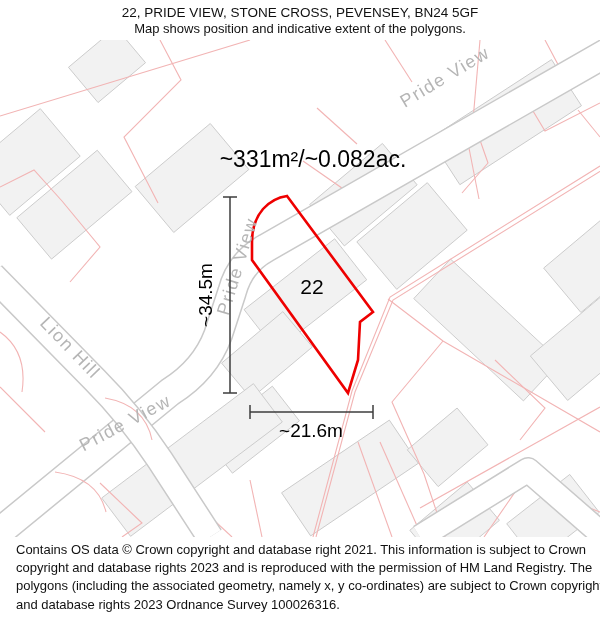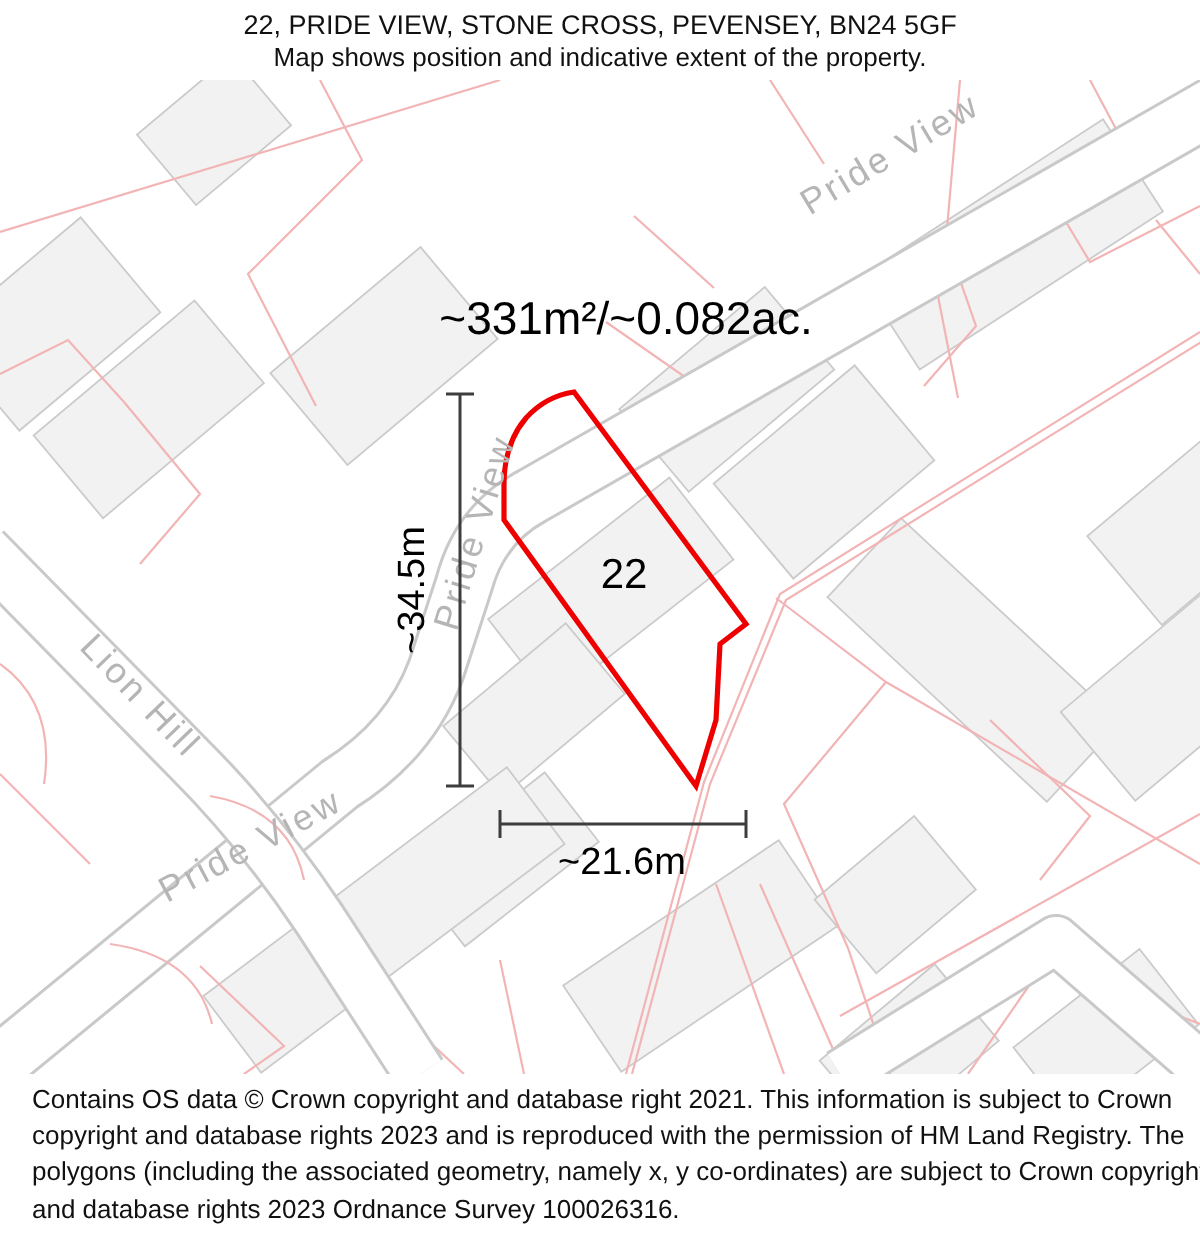--- a/index.html
+++ b/index.html
@@ -27,21 +27,21 @@
   .measure-label{fill:#000;font-size:19px;}
   .area-label{fill:#000;font-size:23px;}
   .plot-num{fill:#000;font-size:21px;}
   text{text-anchor:middle;}
 </style>
 </head>
 <body>
 
 <div class="header">
   <div class="title">22, PRIDE VIEW, STONE CROSS, PEVENSEY, BN24 5GF</div>
-  <div class="subtitle">Map shows position and indicative extent of the property.</div>
+  <div class="subtitle">Map shows position and indicative extent of the polygons.</div>
 </div>
 
 <div class="map-wrap">
 <svg width="600" height="497" viewBox="0 0 600 497" xmlns="http://www.w3.org/2000/svg">
 
   <g>
     <rect class="bld" x="-31" y="-23" width="62" height="46" transform="translate(107,25) rotate(-40)"></rect>
     <rect class="bld" x="-46" y="-31" width="92" height="62" transform="translate(25,122) rotate(-40)"></rect>
     <rect class="bld" x="-52" y="-27" width="105" height="54" transform="translate(74,165) rotate(-40)"></rect>
     <rect class="bld" x="-49" y="-30" width="98" height="60" transform="translate(192,138) rotate(-40)"></rect>

